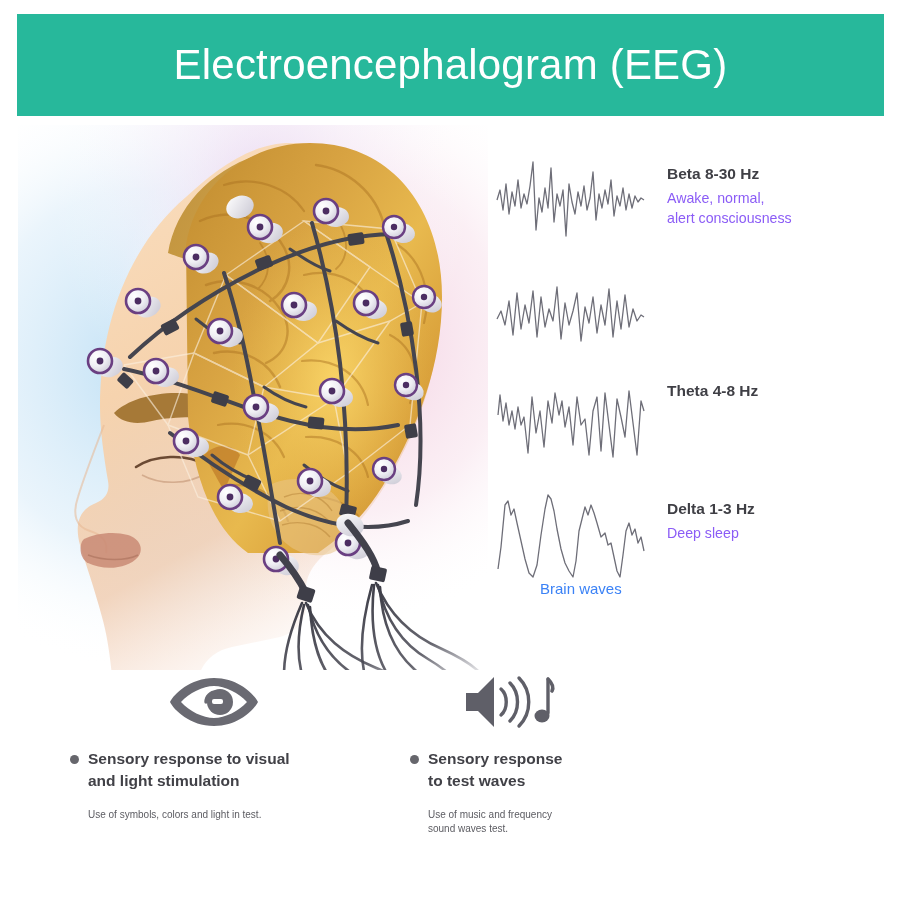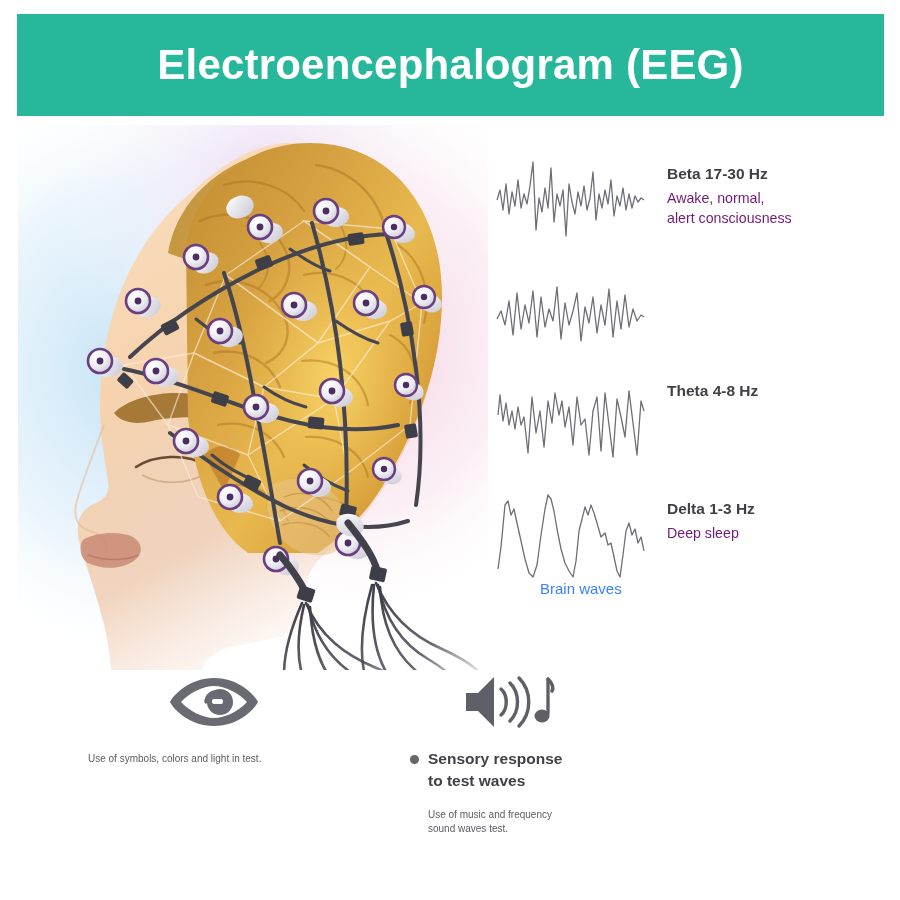--- a/index.html
+++ b/index.html
@@ -31,21 +31,21 @@
     width: 867px;
     height: 102px;
     background: #27b89b;
     display: flex;
     align-items: center;
     justify-content: center;
   }
   .header-title {
     color: #ffffff;
     font-size: 42px;
-    font-weight: 700;
+    font-weight: 400;
     letter-spacing: 0.2px;
     line-height: 1;
     white-space: nowrap;
   }
 
   
   .head-illustration {
     position: absolute;
     left: 18px;
     top: 125px;
@@ -84,21 +84,21 @@
     font-size: 15.5px;
     font-weight: bold;
     color: #3f3f45;
     line-height: 1.32;
     margin: 0 0 5px 0;
     white-space: nowrap;
   }
   .wave-desc {
     font-size: 14.2px;
     font-weight: 400;
-    color: #701a75;
+    color: #8b5cf6;
     line-height: 1.38;
     margin: 0;
   }
   .brain-waves-caption {
     position: absolute;
     left: 45px;
     top: 430px;
     font-size: 15px;
     color: #3b82f6;
     white-space: nowrap;
@@ -475,21 +475,21 @@
 
     <div class="wave-row" style="top:0px;">
       <svg class="wave-graphic" viewBox="0 0 150 96" preserveAspectRatio="none">
         <polyline fill="none" stroke="#6e6e78" stroke-width="1.3" stroke-linejoin="round" points="2,50 5,40 8,60 11,34 14,64 17,42 20,56 23,30 26,58 29,44 32,54 35,36
                   38,12 41,80 44,48 47,62 50,38 53,58 56,18 59,72 62,44 65,56 68,40
                   71,86 74,34 77,52 80,64 83,42 86,56 89,36 92,60 95,48 98,22 101,70
                   104,44 107,58 110,40 113,54 116,30 119,66 122,46 125,56 128,38
                   131,60 134,44 137,58 140,46 143,52 146,48 149,50"></polyline>
       </svg>
       <div class="wave-text">
-        <p class="wave-name">Beta 17-30 Hz</p>
+        <p class="wave-name">Beta 8-30 Hz</p>
         <p class="wave-desc" style="white-space:pre-line">Awake, normal,
 alert consciousness</p>
       </div>
     </div>
 
     <div class="wave-row" style="top:117px;">
       <svg class="wave-graphic" viewBox="0 0 150 96" preserveAspectRatio="none">
         <polyline fill="none" stroke="#6e6e78" stroke-width="1.3" stroke-linejoin="round" points="2,52 6,44 10,58 14,34 18,68 22,26 26,62 30,38 34,56 38,24
                   42,70 46,30 50,60 54,42 58,54 62,20 66,72 70,36 74,58 78,44
                   82,26 86,74 90,40 94,56 98,30 102,66 106,38 110,58 114,22
@@ -530,20 +530,25 @@
   <div class="sensory-block left">
     <div class="sensory-icon">
       <svg width="92" height="56" viewBox="0 0 92 56">
         <path d="M46,4 C70,4 86,20 90,28 C86,36 70,52 46,52 C22,52 6,36 2,28 C6,20 22,4 46,4 Z
                  M46,12 C35,12 21,19 13,28 C21,37 35,44 46,44 C57,44 71,37 79,28 C71,19 57,12 46,12 Z" fill="#6a6a72"></path>
         <circle cx="52" cy="28" r="13" fill="#6a6a72"></circle>
         <path d="M38,28 a10,10 0 1,1 10,10" fill="none" stroke="#6a6a72" stroke-width="3.4" stroke-linecap="round"></path>
         <rect x="44" y="25" width="11" height="5" rx="2" fill="#ffffff"></rect>
       </svg>
     </div>
+    <div class="sensory-heading">
+      <span class="bullet"></span>
+      <span class="sensory-title" style="white-space:pre-line">Sensory response to visual
+and light stimulation</span>
+    </div>
     <div class="sensory-sub" style="white-space:pre-line">Use of symbols, colors and light in test.</div>
   </div>
 
   <div class="sensory-block right">
     <div class="sensory-icon">
       <svg width="100" height="58" viewBox="0 0 100 58">
         <path d="M6,20 L18,20 L34,4 L34,54 L18,38 L6,38 Z" fill="#5f5f68"></path>
         <path d="M41,16 C48,22 48,36 41,42" fill="none" stroke="#5f5f68" stroke-width="3.4" stroke-linecap="round"></path>
         <path d="M50,10 C60,20 60,38 50,48" fill="none" stroke="#5f5f68" stroke-width="3.4" stroke-linecap="round"></path>
         <path d="M59,5  C72,18 72,40 59,53" fill="none" stroke="#5f5f68" stroke-width="3.4" stroke-linecap="round"></path>

